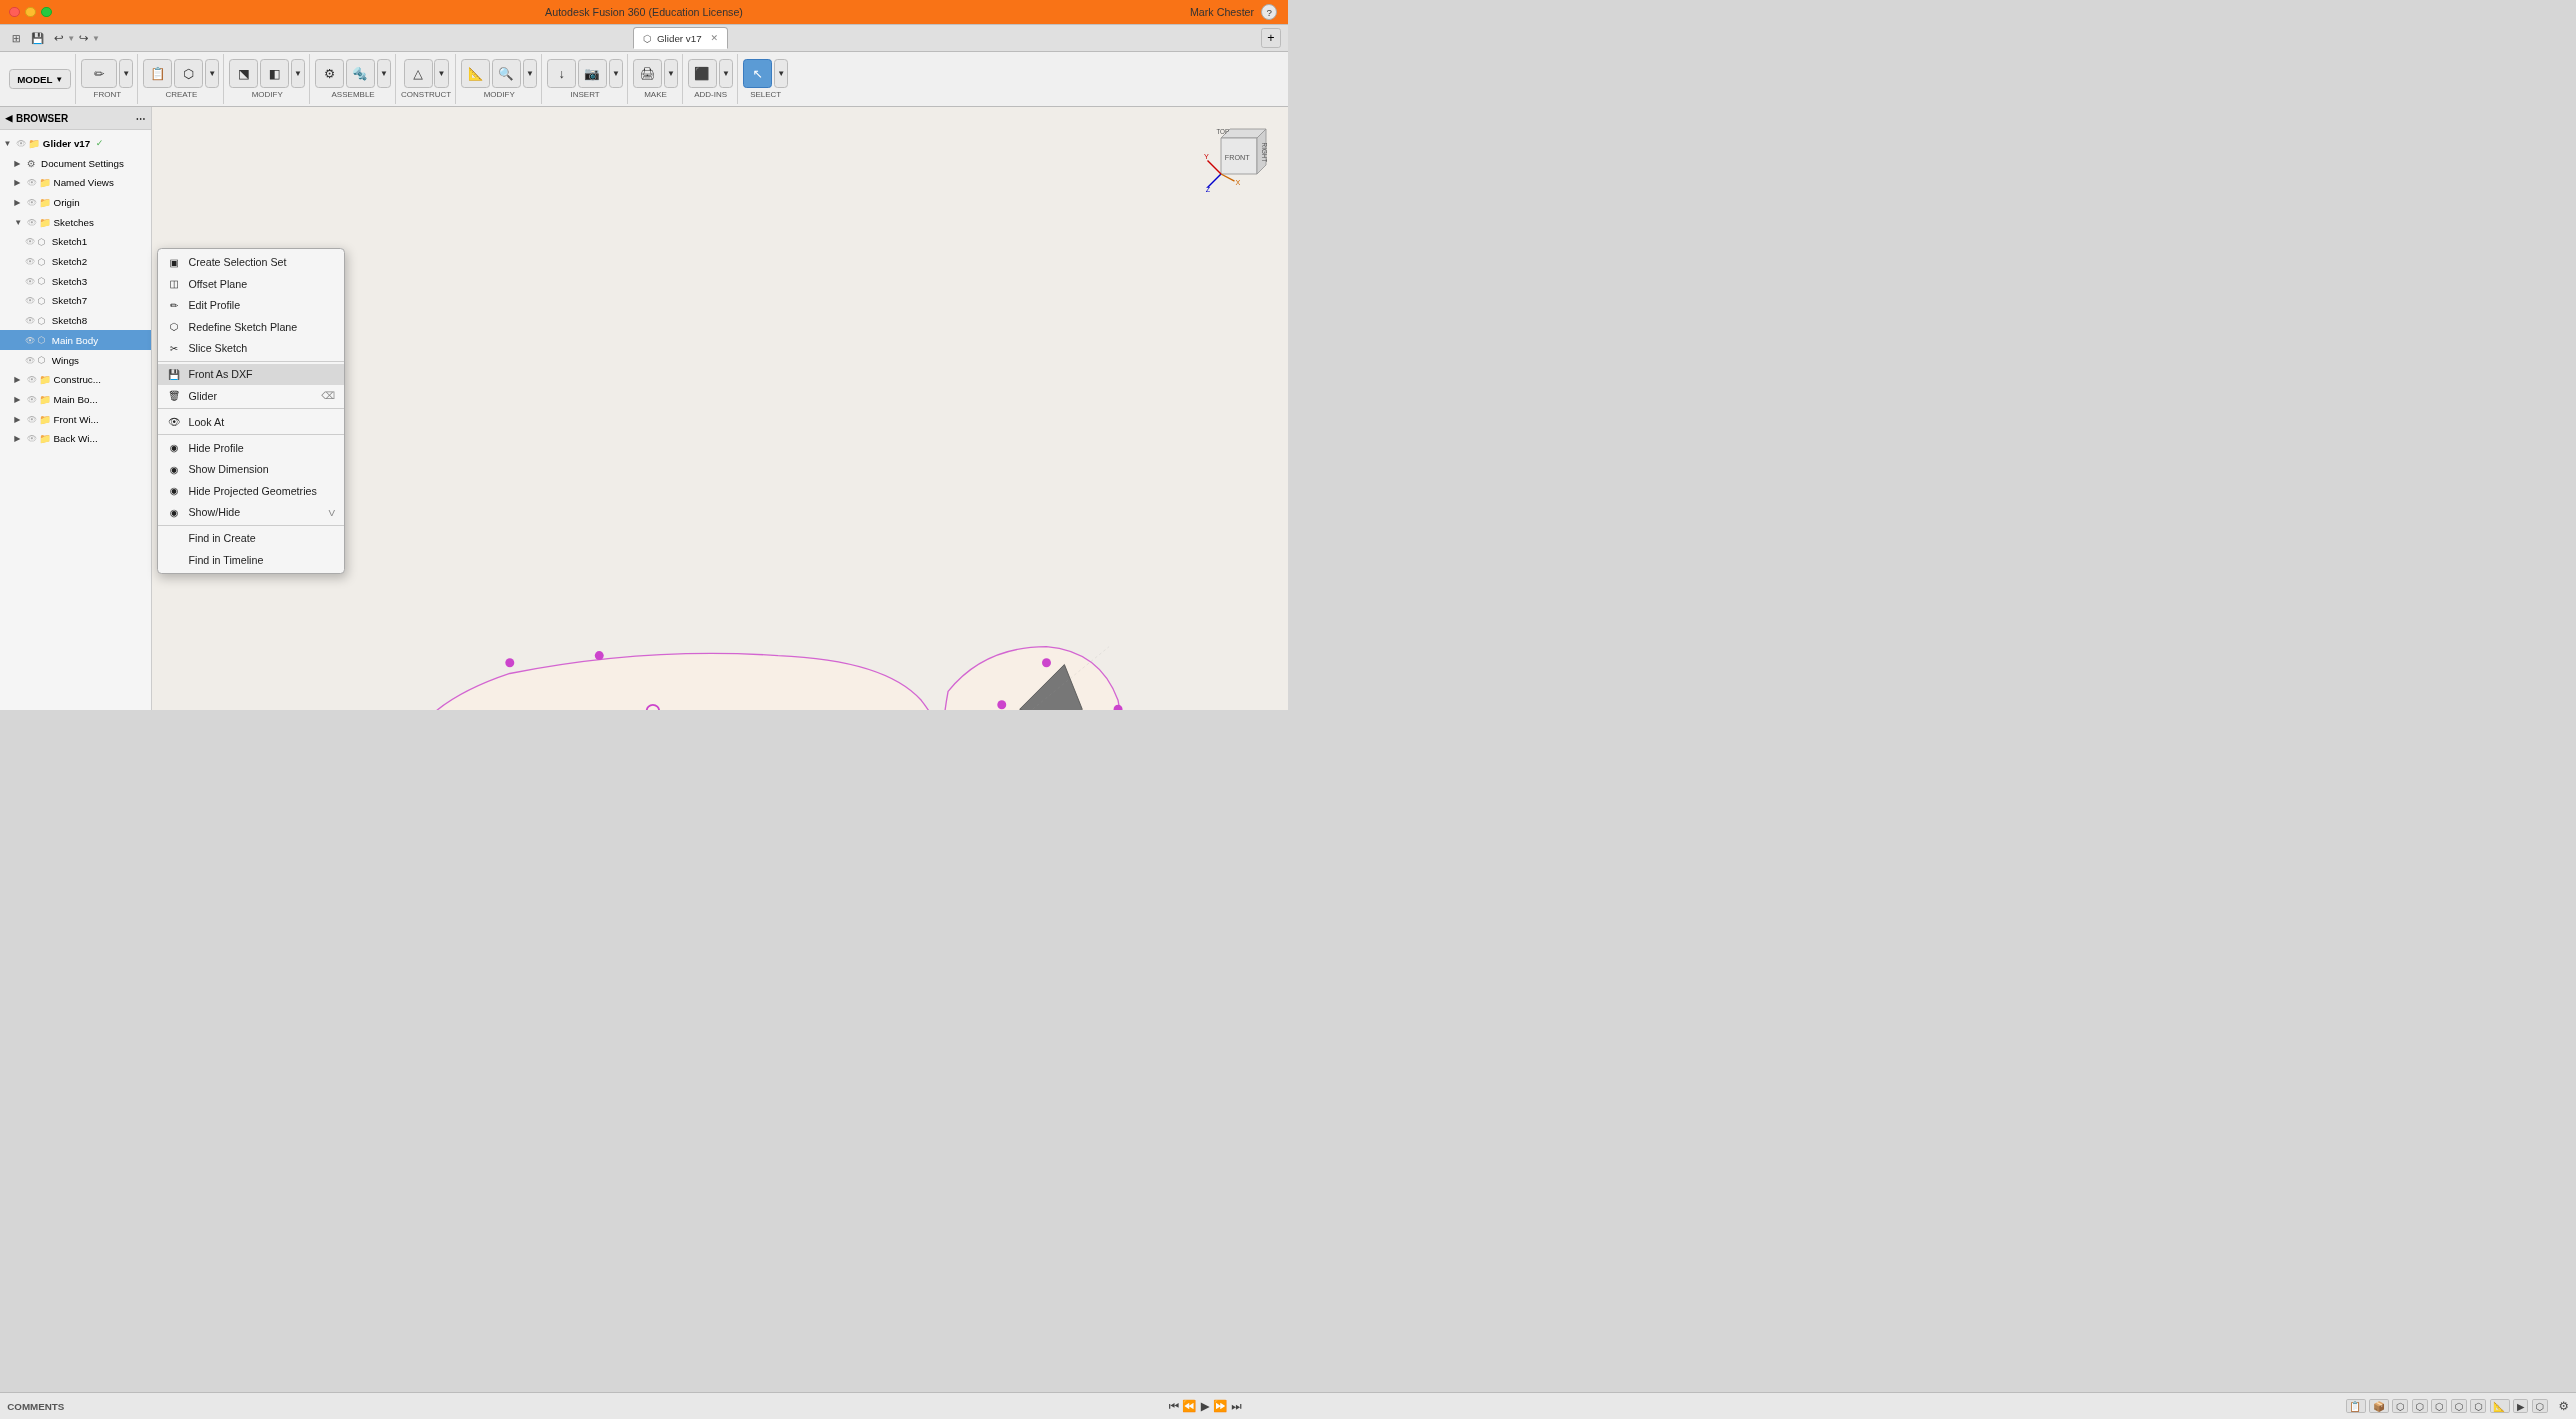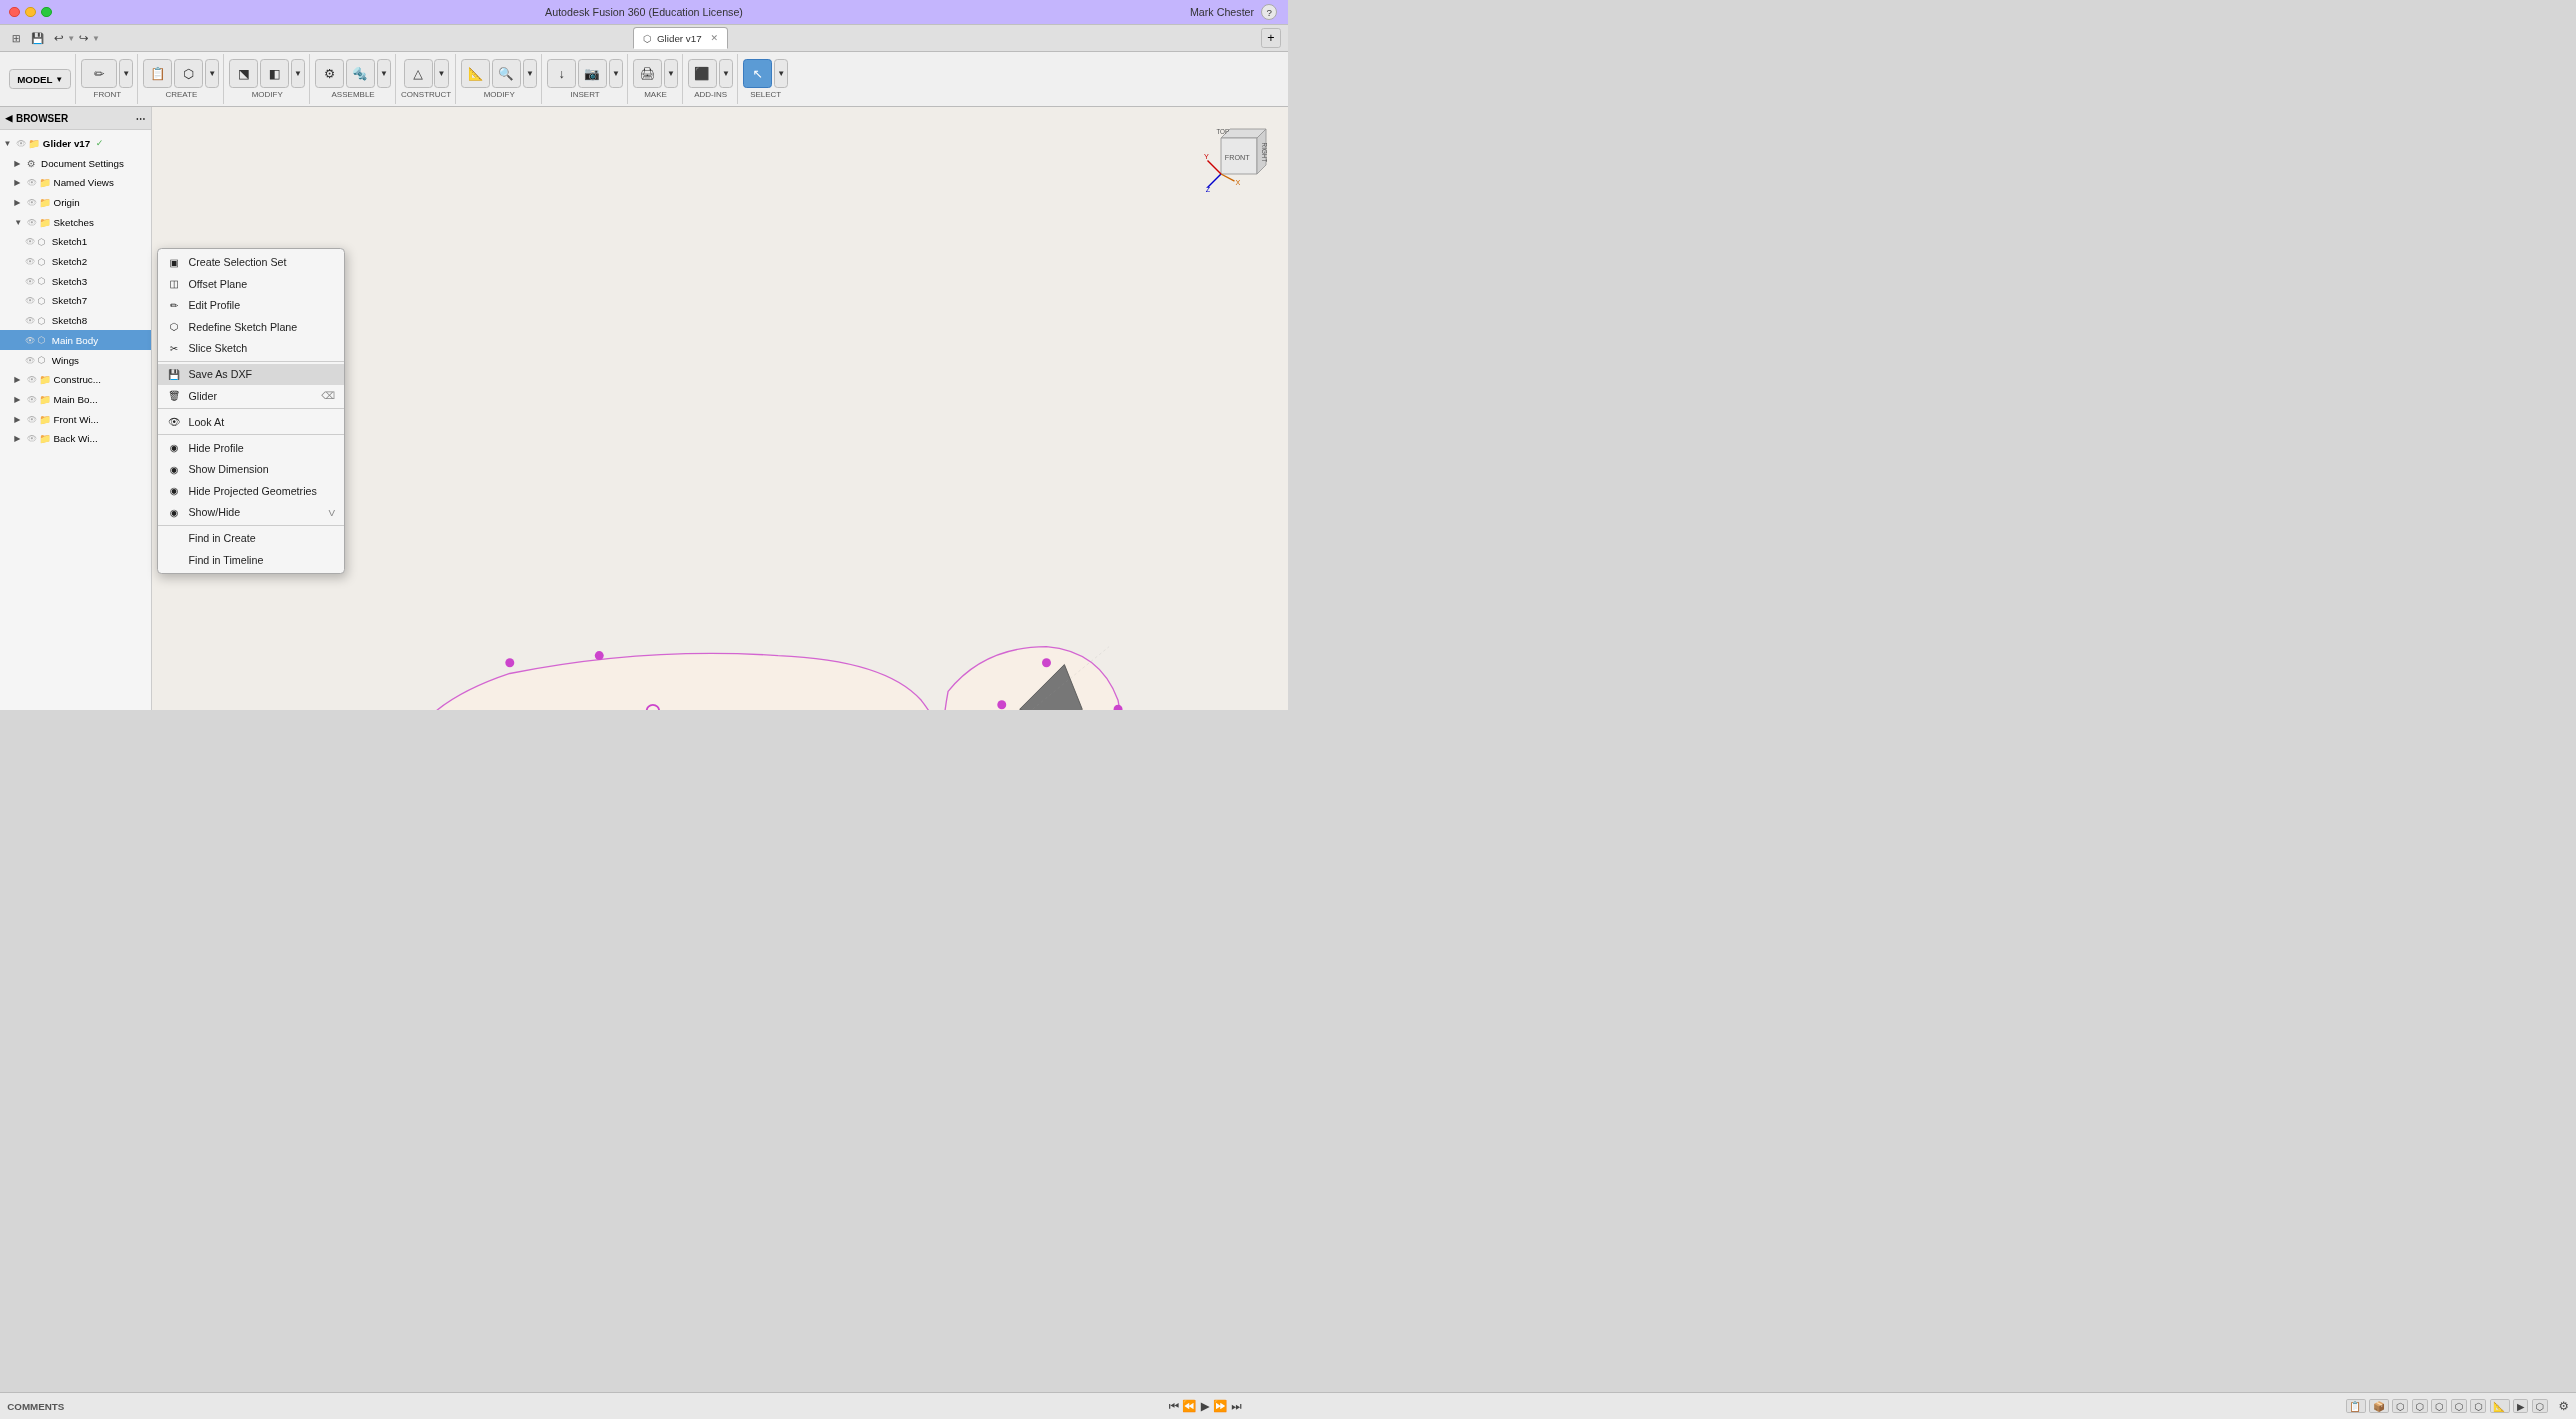--- a/index.html
+++ b/index.html
@@ -10,21 +10,21 @@
       font-family: -apple-system, BlinkMacSystemFont, "Helvetica Neue", Arial, sans-serif;
       font-size: 9.8px;
       overflow: hidden;
       position: relative;
     }
 
     
     #titlebar {
       width: 100%;
       height: 25px;
-      background: #c4b5fd;
+      background: #f97316;
       border-bottom: 0.9px solid #c0c0c0;
       display: flex;
       align-items: center;
       justify-content: center;
       position: relative;
     }
     #titlebar-buttons {
       position: absolute;
       left: 9px;
       display: flex;
@@ -636,21 +636,21 @@
 
     <div class="ctx-item">
       <span class="ctx-icon">✂</span>
       <span>Slice Sketch</span>
     </div>
 
     <div class="ctx-separator"></div>
 
     <div class="ctx-item highlighted" style="background:#d8d8d8;">
       <span class="ctx-icon">💾</span>
-      <span>Save As DXF</span>
+      <span>Front As DXF</span>
     </div>
 
     <div class="ctx-item">
       <span class="ctx-icon">🗑</span>
       <span>Glider</span>
       <span class="ctx-shortcut">⌫</span>
     </div>
 
     <div class="ctx-separator"></div>
 

